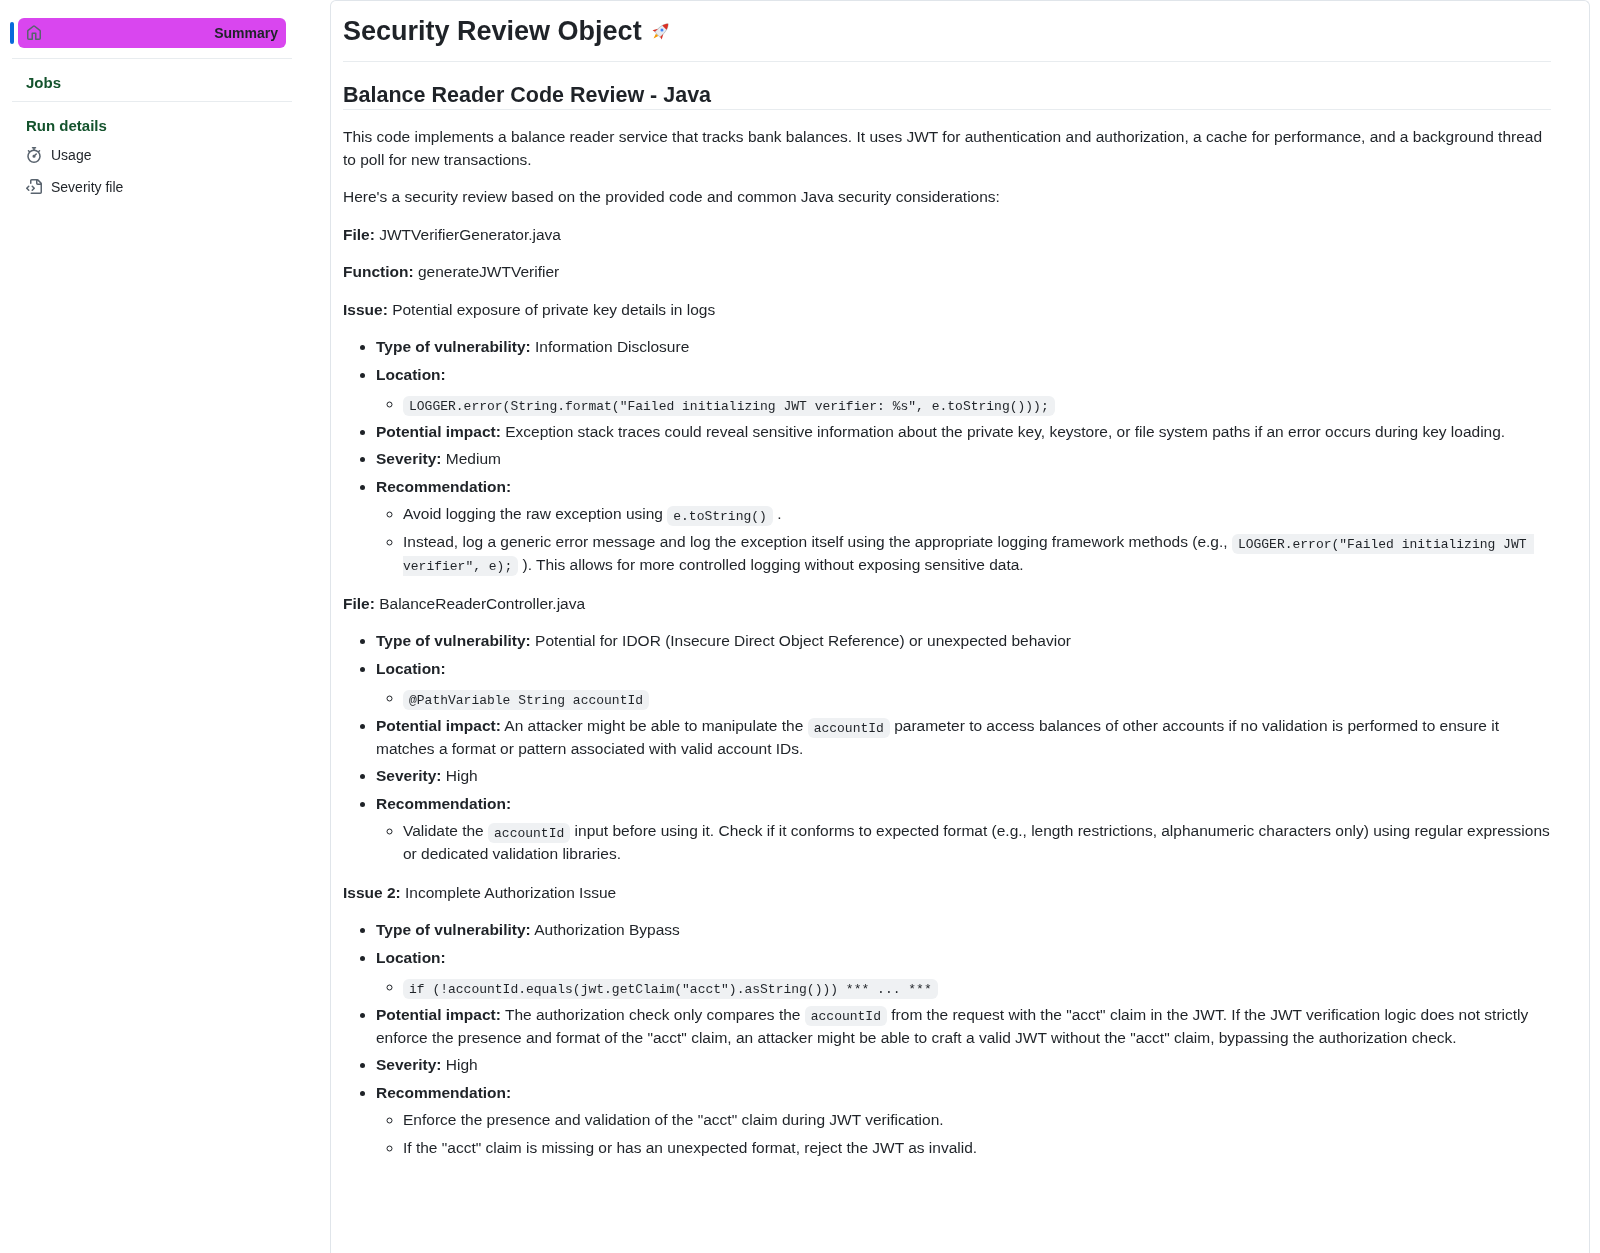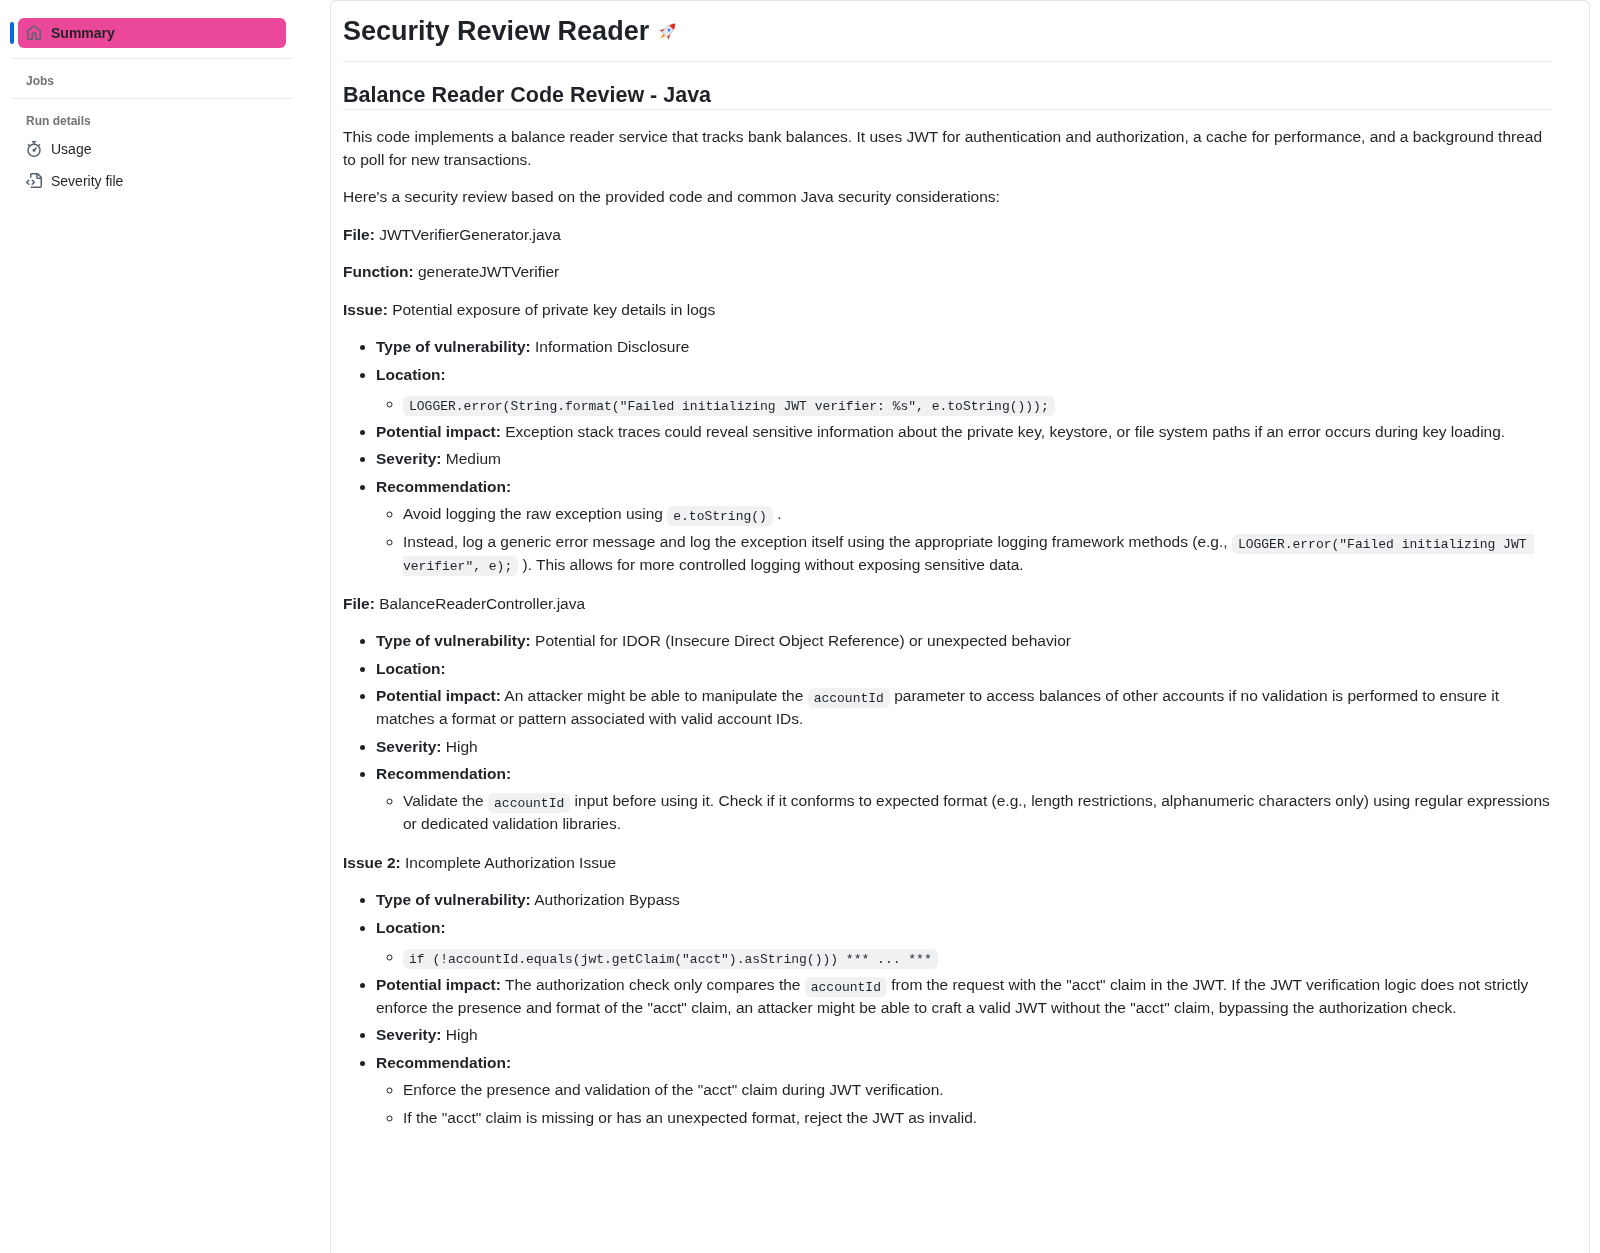--- a/index.html
+++ b/index.html
@@ -29,35 +29,35 @@
     padding: 7px 8px;
     border-radius: 6px;
     font-size: 14px;
     line-height: 16px;
     cursor: pointer;
     margin-top: 2px;
     color: #1f2328;
   }
   .nav-item .icon { display: inline-flex; flex: none; }
   .nav-item .icon svg { display: block; }
-  .nav-item.active { background: #ec4899; font-weight: 700; }
+  .nav-item.active { background: #d946ef; font-weight: 700; justify-content: space-between; }
   .active-bar {
     position: absolute;
     left: -8px;
     top: 4px;
     bottom: 4px;
     width: 4px;
     border-radius: 2px;
     background: #0969da;
   }
   .divider { border-top: 1px solid #e8ecef; margin: 10px -6px; }
   .section-label {
-    font-size: 12px;
+    font-size: 15px;
     font-weight: 700;
-    color: #737373;
+    color: #14532d;
     margin: 15px 0 6px;
     padding-left: 8px;
   }
 
   
   .card {
     flex: 1;
     box-sizing: border-box;
     margin-right: 10px;
     border: 1px solid #e0e5ea;
@@ -147,21 +147,21 @@
         <svg width="16" height="16" viewBox="0 0 16 16" fill="#59636e">
             <path d="M4 1.75C4 .784 4.784 0 5.75 0h5.586c.464 0 .909.184 1.237.513l2.914 2.914c.329.328.513.773.513 1.237v8.586A1.75 1.75 0 0 1 14.25 15h-9a.75.75 0 0 1 0-1.5h9a.25.25 0 0 0 .25-.25V6h-2.75A1.75 1.75 0 0 1 10 4.25V1.5H5.75a.25.25 0 0 0-.25.25v2.5a.75.75 0 0 1-1.5 0Zm7.5-.062V4.25c0 .138.112.25.25.25h2.562a.252.252 0 0 0-.011-.013L11.513 1.7a.252.252 0 0 0-.013-.012ZM5.72 6.72a.75.75 0 0 1 1.06 0l2 2a.75.75 0 0 1 0 1.06l-2 2a.749.749 0 0 1-1.06 0 .749.749 0 0 1 0-1.06L7.19 9.25 5.72 7.78a.75.75 0 0 1 0-1.06Zm-2.44 0a.75.75 0 0 1 0 1.06L1.81 9.25l1.47 1.47a.749.749 0 0 1 0 1.06.749.749 0 0 1-1.06 0l-2-2a.75.75 0 0 1 0-1.06l2-2a.75.75 0 0 1 1.06 0Z"></path>
           </svg>
       </span>
       <span>Severity file</span>
     </div>
   </aside>
 
   <main class="card">
     <h1>
-      <span>Security Review Reader</span><span class="rocket"><svg width="25" height="25" viewBox="0 0 24 24">
+      <span>Security Review Object</span><span class="rocket"><svg width="25" height="25" viewBox="0 0 24 24">
             <g transform="rotate(45 12 12)">
               <path d="M12 1.6 C14.6 4.2 15.6 7.9 15.6 12 L15.6 16.2 L8.4 16.2 L8.4 12 C8.4 7.9 9.4 4.2 12 1.6 Z" fill="#e8eaed" stroke="#9aa0a6" stroke-width="0.5"></path>
               <path d="M12 1.6 C13.4 3 14.3 4.7 14.9 6.7 L9.1 6.7 C9.7 4.7 10.6 3 12 1.6 Z" fill="#d93025"></path>
               <circle cx="12" cy="10" r="1.9" fill="#4285f4" stroke="#ffffff" stroke-width="0.7"></circle>
               <path d="M8.4 11.8 L5.8 16.6 L8.4 16 Z" fill="#d93025"></path>
               <path d="M15.6 11.8 L18.2 16.6 L15.6 16 Z" fill="#d93025"></path>
               <path d="M10.4 16.6 L12 21.4 L13.6 16.6 Z" fill="#f29900"></path>
             </g>
           </svg></span>
     </h1>
@@ -225,20 +225,23 @@
       <span>BalanceReaderController.java</span>
     </p>
 
     <ul class="l1">
       <li>
         <strong>Type of vulnerability:</strong>
         <span>Potential for IDOR (Insecure Direct Object Reference) or unexpected behavior</span>
       </li>
       <li>
         <strong>Location:</strong>
+        <ul class="l2">
+          <li class="codeline"><code>@PathVariable String accountId</code></li>
+        </ul>
       </li>
       <li>
         <strong>Potential impact:</strong>
         <span>An attacker might be able to manipulate the</span>
         <code>accountId</code>
         <span>parameter to access balances of other accounts if no validation is performed to ensure it matches a format or pattern associated with valid account IDs.</span>
       </li>
       <li>
         <strong>Severity:</strong>
         <span>High</span>

